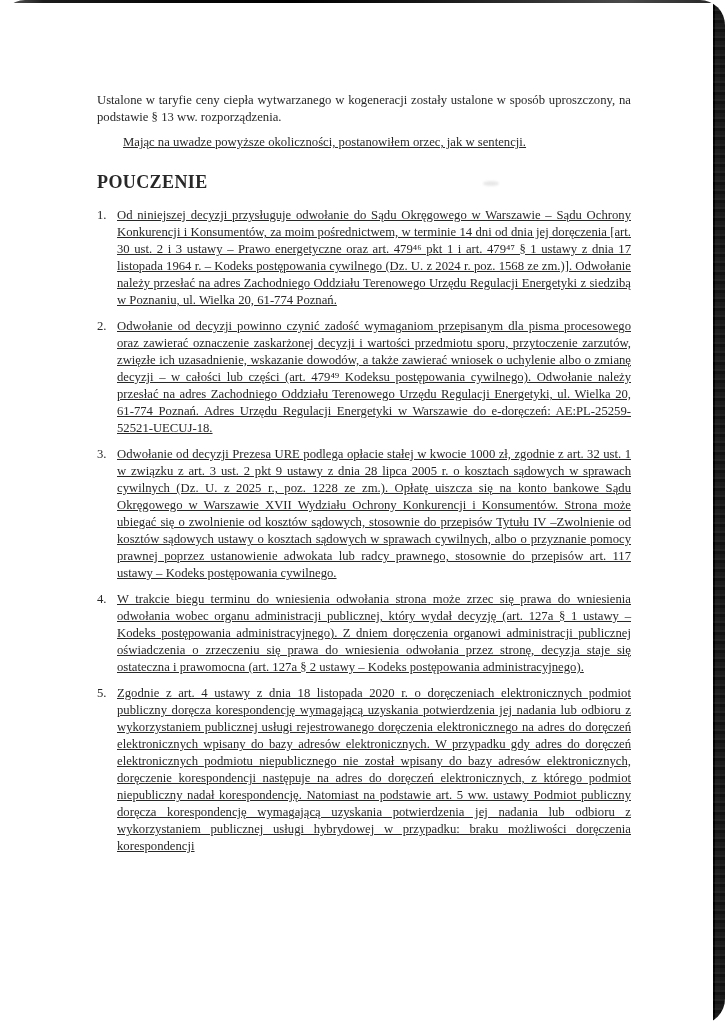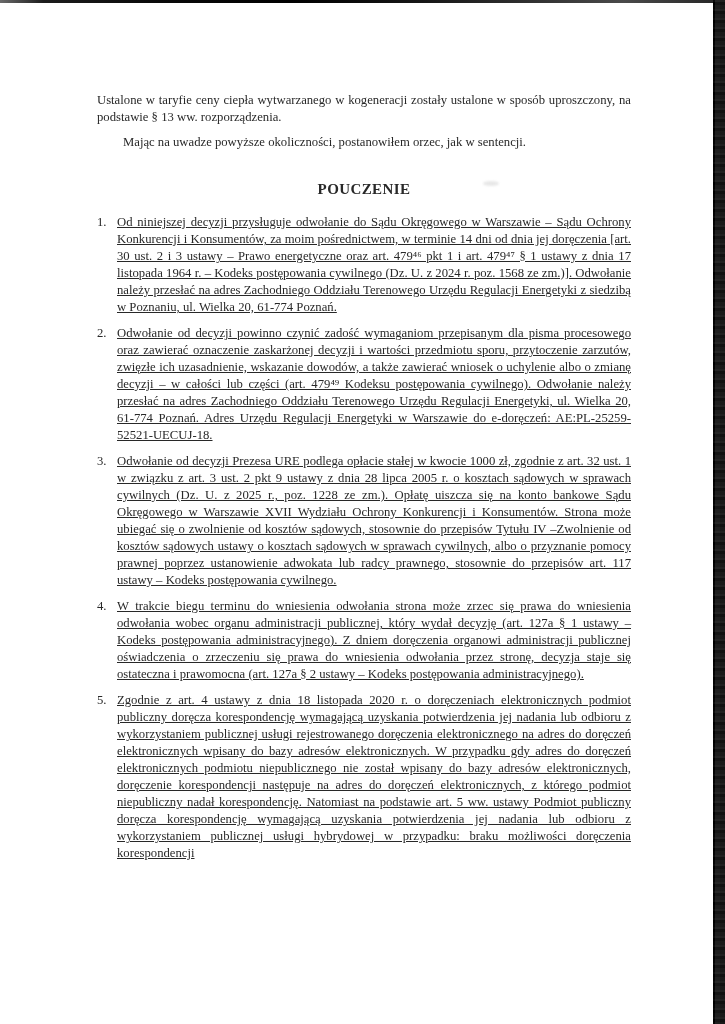--- a/index.html
+++ b/index.html
@@ -8,20 +8,21 @@
     background: #ffffff;
   }
   .page {
     position: relative;
     width: 725px;
     height: 1024px;
     background: #ffffff;
     overflow: hidden;
     font-family: "Liberation Serif", "DejaVu Serif", serif;
     color: #282828;
+    border-radius: 25px;
   }
   
   .scan-edge-top {
     position: absolute;
     top: 0; left: 0;
     width: 725px;
     height: 3px;
     background: linear-gradient(to right,
       #6a6a6a 0%, #1c1c1c 6%, #090909 22%, #000000 40%,
       #161616 58%, #2e2e2e 72%, #4a4a4a 86%, #242424 100%);
@@ -47,26 +48,27 @@
     font-size: 12.7px;
     line-height: 17px;
     text-align: justify;
   }
   .para {
     margin: 0 0 8px 0;
   }
   .para.indented {
     text-indent: 26px;
     margin-bottom: 16px;
+    text-decoration: underline;
   }
   .section-heading {
-    margin: 30px 0 16px 0;
-    font-size: 15px;
+    margin: 23px 0 16px 0;
+    font-size: 18px;
     font-weight: bold;
-    text-align: center;
+    text-align: left;
     letter-spacing: 0.4px;
   }
   .numbered-list {
     margin: 0;
     padding: 0;
   }
   .list-item {
     display: flex;
     margin: 0 0 9px 0;
   }

